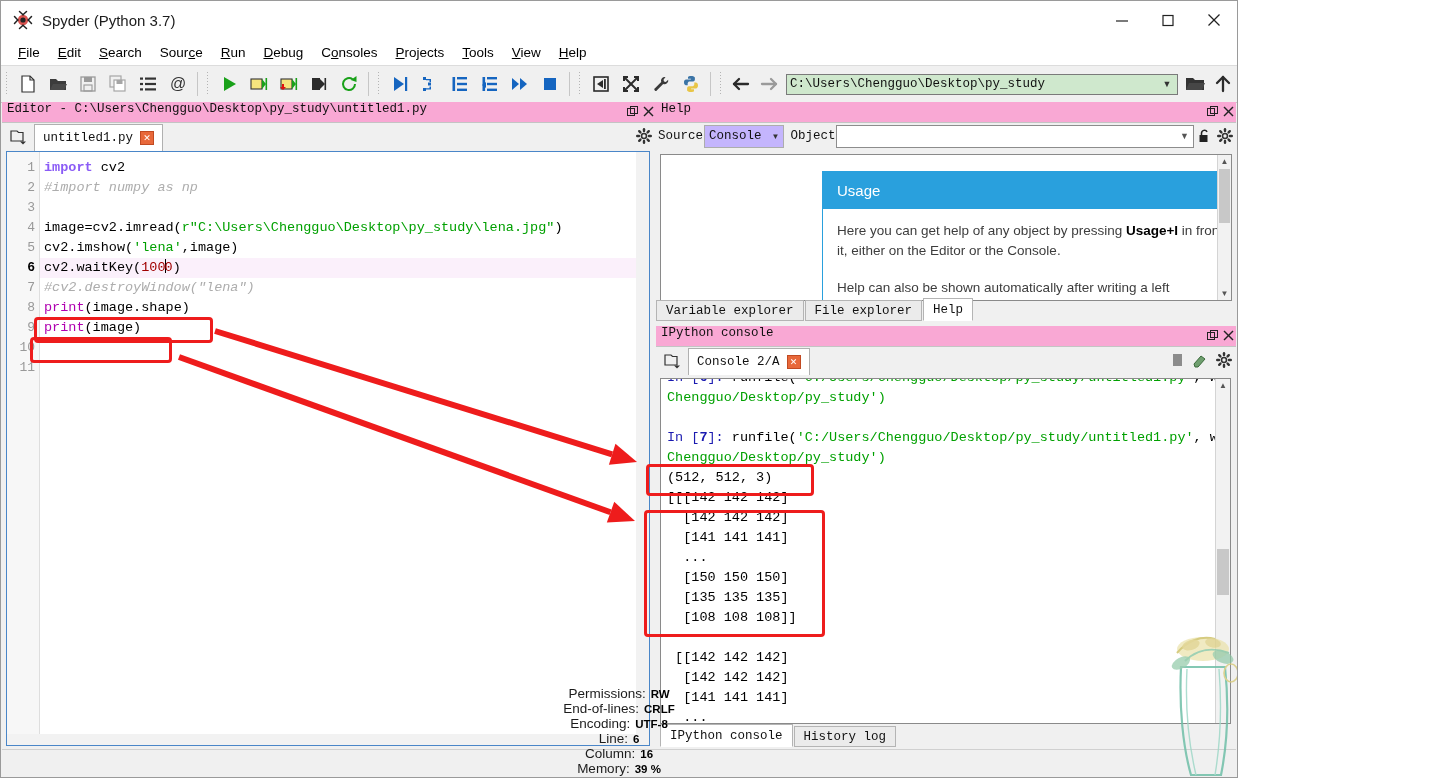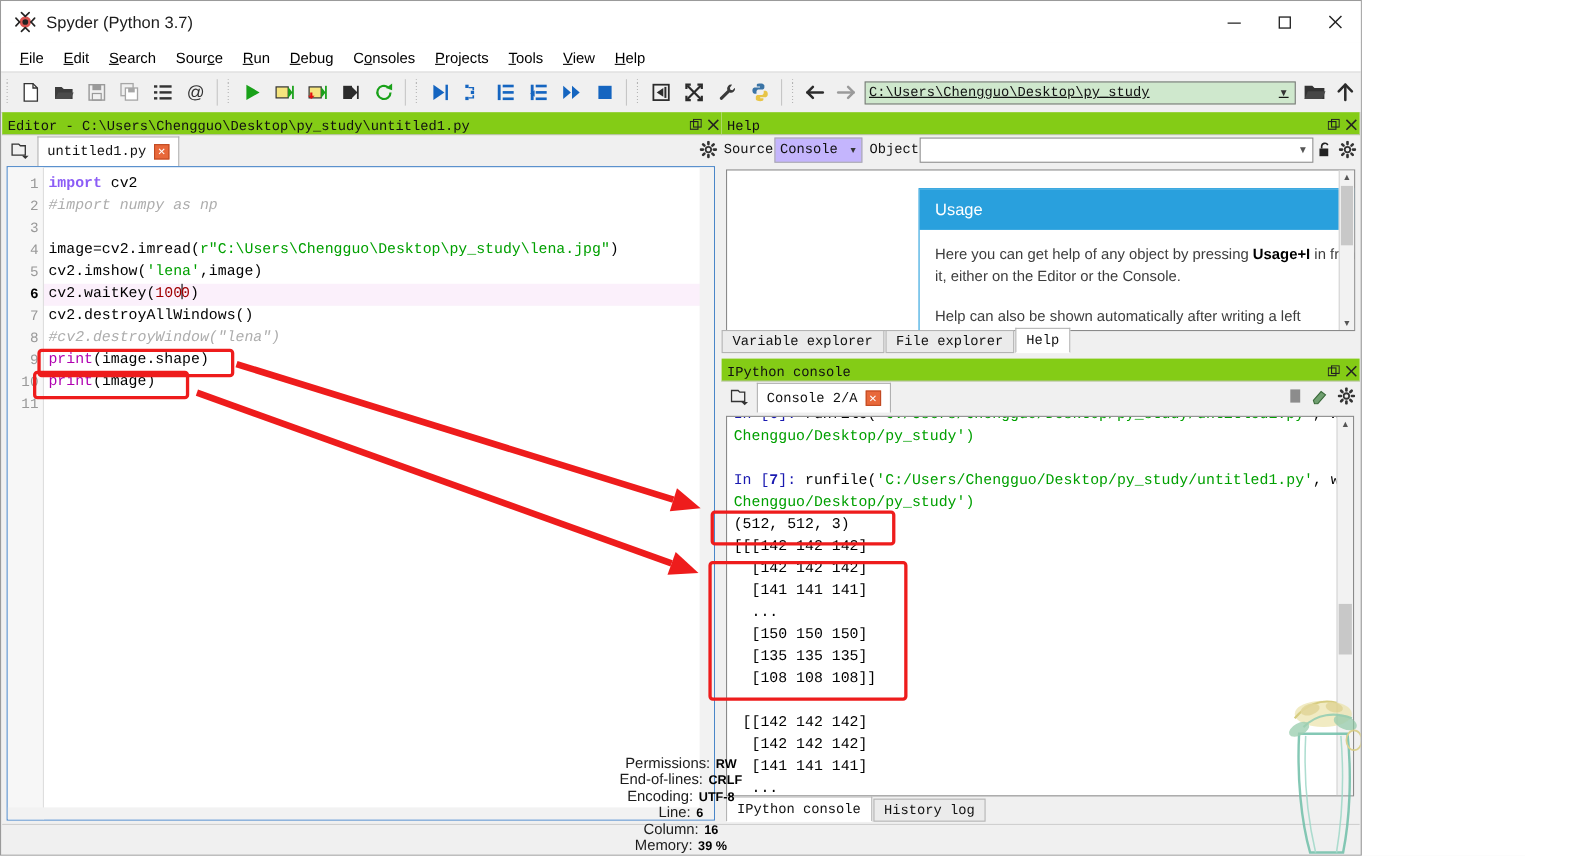--- a/index.html
+++ b/index.html
@@ -27,31 +27,31 @@
   .menu-item{font-size:13.5px;padding:2px 9px;color:#000;font-family:"Liberation Sans",sans-serif;white-space:nowrap;}
   .menu-item u{text-decoration:underline;}
 
   
   .toolbar{height:36px;background:#f0f0f0;display:flex;align-items:center;border-top:1px solid #dcdcdc;border-bottom:1px solid #c8c8c8;}
   .tbgrip{width:6px;height:24px;margin:0 3px;background-image:repeating-linear-gradient(to bottom,#b4b4b4 0 1px,transparent 1px 3px);background-size:1px 100%;background-position:2px 0;background-repeat:repeat-y;}
   .tbsep{width:1px;height:24px;background:#c6c6c6;margin:0 4px;}
   .tbbtn{width:30px;height:30px;display:flex;align-items:center;justify-content:center;}
   .tbbtn svg{display:block;}
   .navbtn{width:28px;height:30px;display:flex;align-items:center;justify-content:center;}
-  .pathwrap{flex:1;display:flex;align-items:center;margin:4px 3px;text-decoration:underline;}
+  .pathwrap{flex:1;display:flex;align-items:center;margin:4px 3px;}
   .pathbox{flex:1;height:21px;background:#cfe8cd;border:1px solid #7a7a7a;display:flex;align-items:center;padding:0 3px;box-sizing:border-box;}
   .pathbox .ptext{flex:1;font-family:"Liberation Mono",monospace;font-size:12.5px;color:#111;white-space:nowrap;overflow:hidden;}
   .pathbox .pcaret{width:14px;text-align:center;color:#333;font-size:9px;}
 
   
   .panes{position:absolute;left:1px;top:101px;right:1px;bottom:27px;}
   .editor-pane{position:absolute;left:0;top:0;width:654px;bottom:0;background:#f0f0f0;}
   .right-col{position:absolute;left:654px;top:0;right:0;bottom:0;background:#f0f0f0;}
 
-  .panehdr{height:20px;background:#84cc16;display:flex;align-items:flex-end;border-bottom:1px solid #c4c4c4;}
+  .panehdr{height:20px;background:#f9a8d4;display:flex;align-items:flex-start;border-bottom:1px solid #c4c4c4;}
   .panehdr .ptitle{flex:1;font-family:"Liberation Mono",monospace;font-size:12.5px;color:#111;padding-left:5px;white-space:nowrap;overflow:hidden;}
   .panehdr .pbtn{width:16px;height:18px;display:flex;align-items:center;justify-content:center;color:#222;}
 
   .tabrow{height:28px;background:#f0f0f0;display:flex;align-items:flex-end;position:relative;}
   .tab-new{width:26px;height:26px;display:flex;align-items:center;justify-content:center;margin-left:4px;margin-bottom:1px;}
   .ftab{height:26px;background:#fff;border:1px solid #b0b0b0;border-bottom:none;display:flex;align-items:center;padding:0 8px;margin-left:2px;}
   .ftab .lbl{font-family:"Liberation Mono",monospace;font-size:12.5px;color:#111;}
   .closeico{width:12px;height:12px;margin-left:7px;background:#e8683a;border:1px solid #c14a22;display:flex;align-items:center;justify-content:center;color:#fff;font-size:9px;font-family:"Liberation Sans",sans-serif;line-height:1;}
   .tabrow-right{position:absolute;right:4px;bottom:4px;display:flex;align-items:center;gap:8px;}
 
@@ -75,21 +75,21 @@
   
   .help-pane{position:absolute;left:0;top:0;right:0;height:219px;}
   .helpbar{height:26px;display:flex;align-items:center;background:#f0f0f0;padding-left:2px;}
   .hlabel{font-family:"Liberation Mono",monospace;font-size:12.5px;color:#111;}
   .hcombo{height:21px;background:#c4b5fd;border:1px solid #adadad;display:flex;align-items:center;padding:0 4px;margin-left:1px;}
   .hcombo .txt{font-family:"Liberation Mono",monospace;font-size:12.5px;color:#111;}
   .hcombo .arw{margin-left:10px;font-size:8px;color:#333;}
   .hobj{flex:1;height:21px;background:#fff;border:1px solid #8d8d8d;display:flex;align-items:center;margin-left:1px;padding:0 2px;}
   .hobj .arw{margin-left:auto;font-size:9px;color:#555;padding-right:2px;}
   .helpbody{position:absolute;left:4px;top:52px;right:4px;height:145px;background:#fff;border:1px solid #8a8a8a;overflow:hidden;}
-  .usagecard{position:absolute;left:174px;top:16px;width:430px;border:1px solid #29a0dd;background:#fff;}
+  .usagecard{position:absolute;left:161px;top:16px;width:430px;border:1px solid #29a0dd;background:#fff;}
   .usagehdr{background:#29a0dd;color:#fff;padding:10px 14px;font-size:15px;font-family:"Liberation Sans",sans-serif;}
   .usagetxt{padding:12px 14px 4px 14px;font-size:13.5px;line-height:1.45;color:#3d3d3d;font-family:"Liberation Sans",sans-serif;}
   .usagetxt b{color:#000;}
   .help-sb{position:absolute;right:0;top:0;width:13px;bottom:0;background:#f2f2f2;border-left:1px solid #d4d4d4;}
   .sb-arrow{height:13px;display:flex;align-items:center;justify-content:center;font-size:8px;color:#555;}
   .sb-thumb{position:absolute;background:#c8c8c8;width:11px;left:1px;}
 
   .btabs{position:absolute;left:0;top:198px;height:21px;display:flex;align-items:flex-end;}
   .btab{height:19px;background:#ebebeb;border:1px solid #b4b4b4;display:flex;align-items:center;padding:0 9px;margin-right:1px;font-family:"Liberation Mono",monospace;font-size:12.5px;color:#111;}
   .btab.active{background:#fff;border-bottom-color:#fff;height:21px;}
@@ -449,21 +449,20 @@
             <div class="ln">10</div>
             <div class="ln">11</div>
           </div>
         <div class="code" id="codearea">
             <div class="cl"><span class="k-kw">import</span><span> cv2</span></div>
             <div class="cl"><span class="k-cmt">#import numpy as np</span></div>
             <div class="cl"><span></span></div>
             <div class="cl"><span>image=cv2.imread(</span><span class="k-str">r"C:\Users\Chengguo\Desktop\py_study\lena.jpg"</span><span>)</span></div>
             <div class="cl"><span>cv2.imshow(</span><span class="k-str">'lena'</span><span>,image)</span></div>
             <div class="cl hl"><span>cv2.waitKey(</span><span class="k-num">100</span><span class="caret"></span><span class="k-num">0</span><span>)</span></div>
-            <div class="cl"><span>cv2.destroyAllWindows()</span></div>
             <div class="cl"><span class="k-cmt">#cv2.destroyWindow("lena")</span></div>
             <div class="cl"><span class="k-fn">print</span><span>(image.shape)</span></div>
             <div class="cl"><span class="k-fn">print</span><span>(image)</span></div>
             <div class="cl"><span></span></div>
           </div>
         <div class="ed-scrollv"></div>
         <div class="ed-scrollh"></div>
       </div>
     </div>
 

